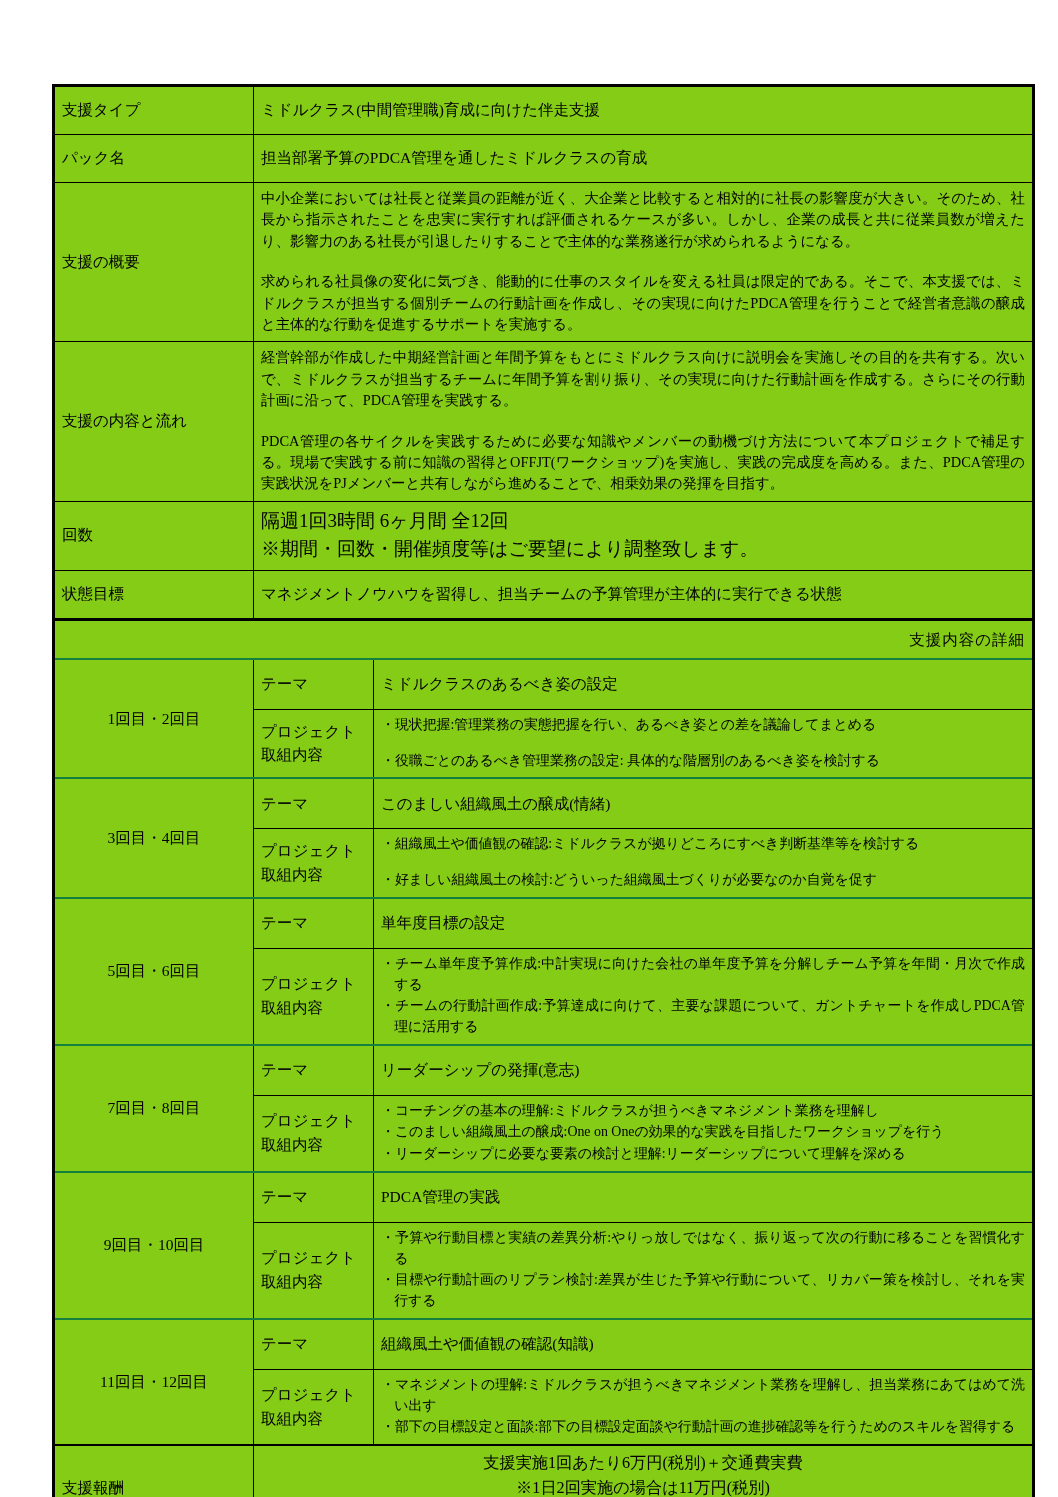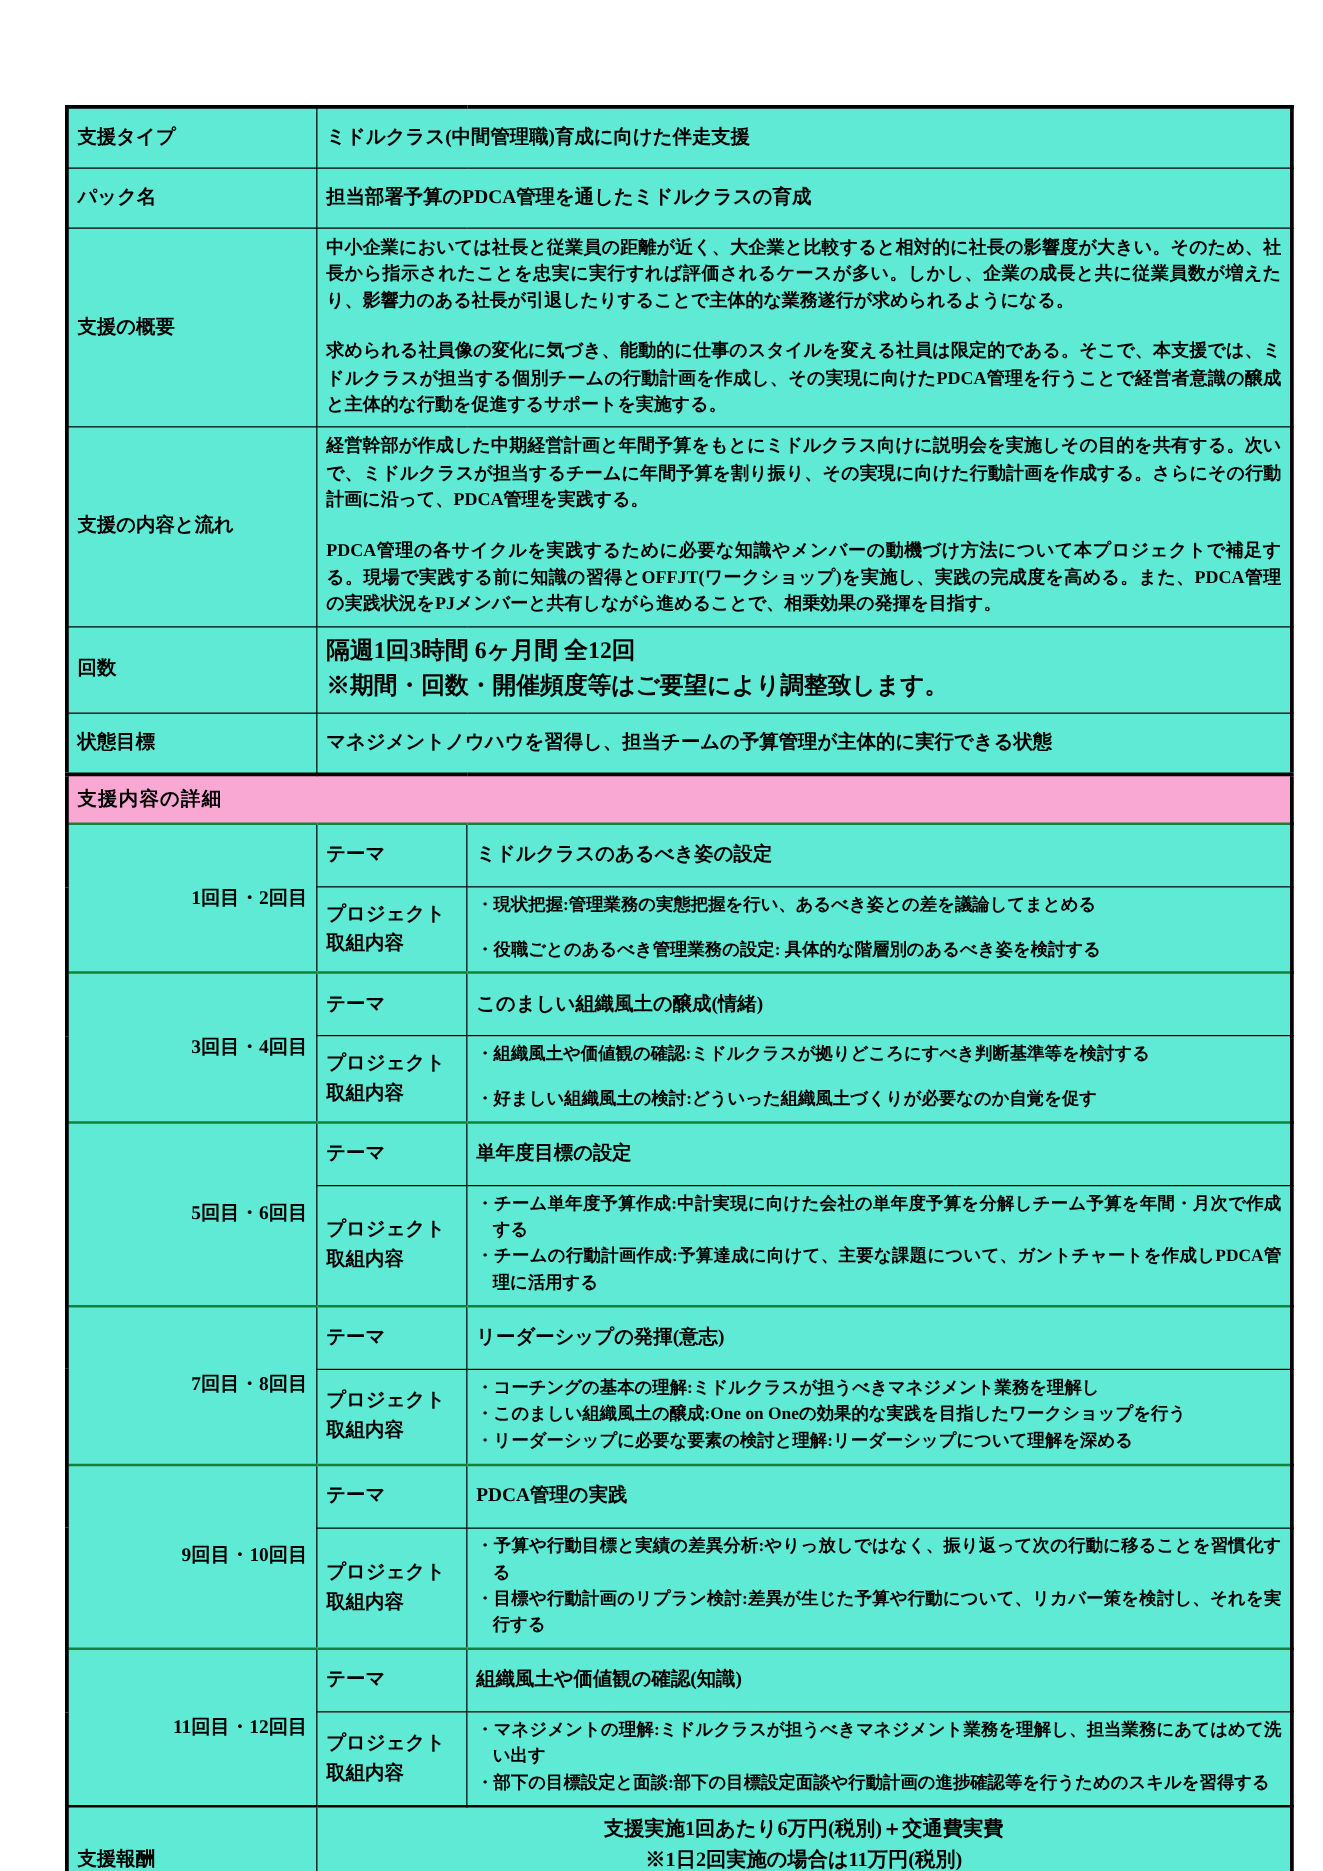--- a/index.html
+++ b/index.html
@@ -28,22 +28,21 @@
     border-collapse: collapse;
     table-layout: fixed;
     border: 3px solid #000000;
   }
   .doc-table td {
     border: 1px solid #000000;
     padding: 5px 7px 6px 7px;
     vertical-align: middle;
     font-size: 15.5px;
     line-height: 1.52;
-    background: #5eead4;
-    font-weight: bold;
+    background: #84cc16;
   }
   col.c-label  { width: 200px; }
   col.c-sub    { width: 120px; }
   col.c-body   { width: 660px; }
 
   
   .lbl {
     font-size: 16.5px;
     white-space: nowrap;
   }
@@ -62,36 +61,36 @@
     text-align: justify;
     text-justify: inter-ideograph;
   }
   .para + .para { margin-top: 1.35em; }
 
   
   .lines { margin: 0; font-size: 19px; line-height: 1.5; }
 
   
   .banner td {
-    background: #f9a8d4;
-    text-align: left;
+    background: #84cc16;
+    text-align: right;
     font-size: 15.5px;
-    font-weight: bold;
+    font-weight: normal;
     letter-spacing: 1px;
     padding-top: 7px;
     padding-bottom: 7px;
     border-top: 3px solid #000000;
   }
 
   
   .sess-top td { border-top: 2px solid #15803d; }
   .sess-label {
     font-size: 16.5px;
     white-space: nowrap;
-    text-align: right;
+    text-align: center;
   }
   .sub-head {
     font-size: 14.6px;
     line-height: 1.38;
     vertical-align: middle;
     white-space: nowrap;
   }
   .theme-val {
     font-size: 16.5px;
     line-height: 1.4;

